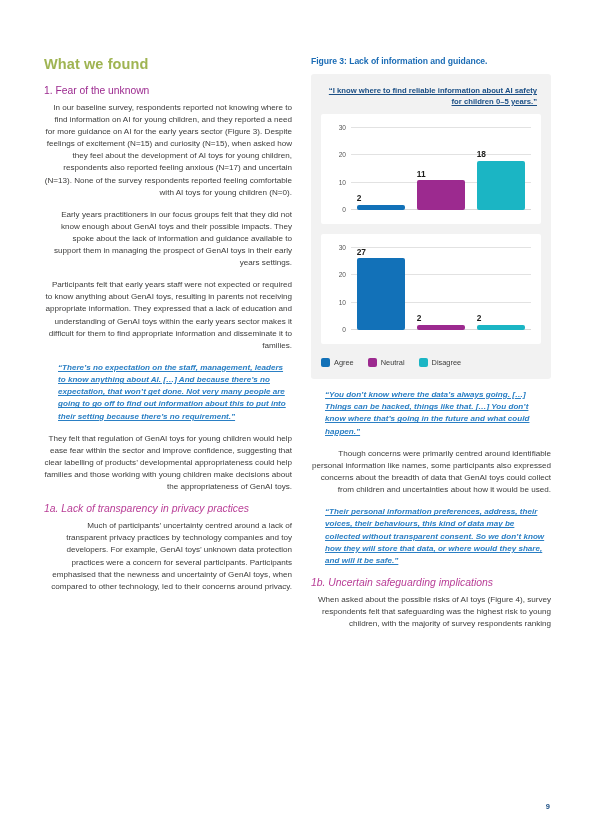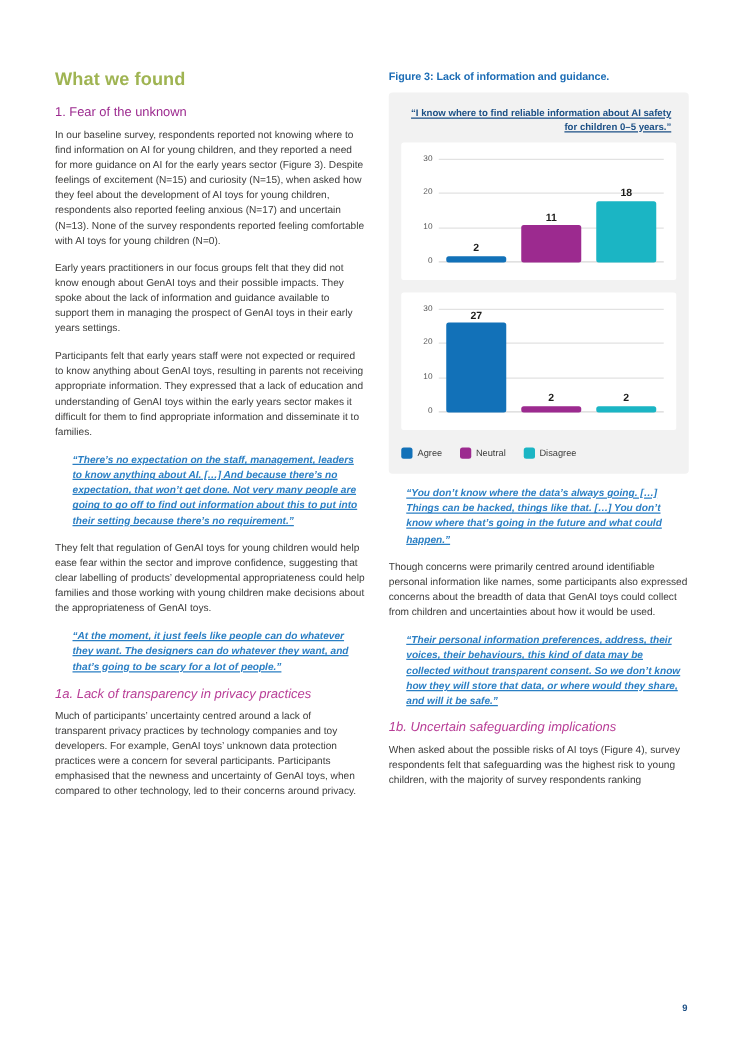--- a/index.html
+++ b/index.html
@@ -63,21 +63,21 @@
     margin: 0 0 8px 0;
     letter-spacing: -0.05px;
   }
 
   
   p.body {
     font-size: 8.1px;
     line-height: 12.1px;
     margin: 0 0 10px 0;
     color: #3c3c3b;
-    text-align: left;
+    text-align: right;
   }
   p.body:last-child { margin-bottom: 0; }
 
   blockquote.quote {
     font-size: 8.1px;
     line-height: 12.2px;
     font-style: italic;
     font-weight: bold;
     color: #2a7fc4;
     margin: 0 0 10px 0;
@@ -149,21 +149,21 @@
     align-items: flex-end;
     justify-content: space-around;
   }
   .bar-slot {
     position: relative;
     width: 27%;
     height: 100%;
     display: flex;
     flex-direction: column;
     justify-content: flex-end;
-    align-items: center;
+    align-items: flex-start;
   }
   .bar {
     width: 100%;
     border-radius: 2px;
     min-height: 3px;
   }
   .bar-value {
     font-size: 8.4px;
     font-weight: bold;
     color: #1d1d1b;
@@ -219,21 +219,20 @@
     <p class="body">In our baseline survey, respondents reported not knowing where to find information on AI for young children, and they reported a need for more guidance on AI for the early years sector (Figure 3). Despite feelings of excitement (N=15) and curiosity (N=15), when asked how they feel about the development of AI toys for young children, respondents also reported feeling anxious (N=17) and uncertain (N=13). None of the survey respondents reported feeling comfortable with AI toys for young children (N=0).</p>
 
     <p class="body">Early years practitioners in our focus groups felt that they did not know enough about GenAI toys and their possible impacts. They spoke about the lack of information and guidance available to support them in managing the prospect of GenAI toys in their early years settings.</p>
 
     <p class="body">Participants felt that early years staff were not expected or required to know anything about GenAI toys, resulting in parents not receiving appropriate information. They expressed that a lack of education and understanding of GenAI toys within the early years sector makes it difficult for them to find appropriate information and disseminate it to families.</p>
 
     <blockquote class="quote">“There’s no expectation on the staff, management, leaders to know anything about AI. […] And because there’s no expectation, that won’t get done. Not very many people are going to go off to find out information about this to put into their setting because there’s no requirement.”</blockquote>
 
     <p class="body">They felt that regulation of GenAI toys for young children would help ease fear within the sector and improve confidence, suggesting that clear labelling of products’ developmental appropriateness could help families and those working with young children make decisions about the appropriateness of GenAI toys.</p>
 
-    <blockquote class="quote">“At the moment, it just feels like people can do whatever they want. The designers can do whatever they want, and that’s going to be scary for a lot of people.”</blockquote>
 
     <h2 class="h-sub-italic">1a. Lack of transparency in privacy practices</h2>
 
     <p class="body">Much of participants’ uncertainty centred around a lack of transparent privacy practices by technology companies and toy developers. For example, GenAI toys’ unknown data protection practices were a concern for several participants. Participants emphasised that the newness and uncertainty of GenAI toys, when compared to other technology, led to their concerns around privacy.</p>
   </div>
 
   <div class="col-right">
 
     <h2 class="fig-title">Figure 3: Lack of information and guidance.</h2>
 

